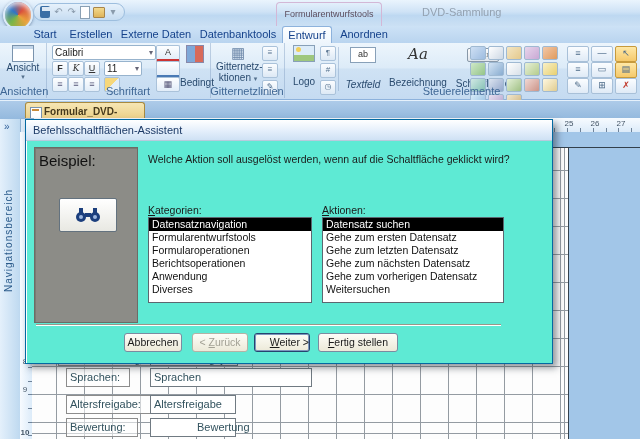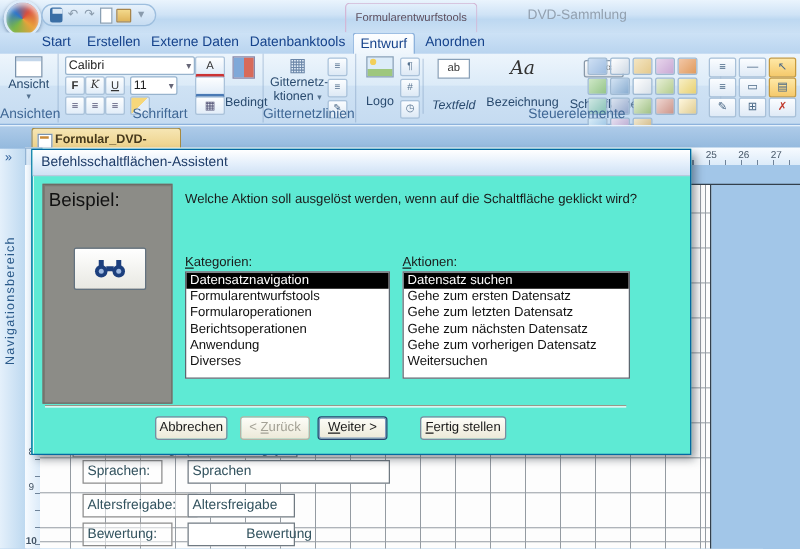--- a/index.html
+++ b/index.html
@@ -110,21 +110,21 @@
     display:flex;align-items:center;justify-content:center;}
   .dlg-text{position:absolute;font-size:10.5px;color:#1a1a1a;}
   .lstlabel{position:absolute;font-size:10.5px;color:#1a1a1a;}
   .lstlabel u{text-decoration:underline;}
   .listbox{position:absolute;background:#fff;border:1px solid #5c6770;overflow:hidden;}
   .li{font-size:10.5px;color:#111;line-height:13px;padding-left:3px;white-space:nowrap;}
   .li.sel{background:#000;color:#fff;}
   .dbtn{position:absolute;height:19px;background:linear-gradient(180deg,#fdfdf8,#ece9d8);
     border:1px solid #7b8ba0;border-radius:3px;font-size:10.5px;color:#1a1a1a;
     text-align:center;line-height:17px;box-sizing:border-box;}
-  .dbtn.default{border:1px solid #26436e;box-shadow:0 0 0 1px #7c97bd inset;}
+  .dbtn.default{border:1px solid #26436e;box-shadow:0 0 0 1px #7c97bd inset;text-align:right;}
   .dbtn.disabled{color:#a3a195;border-color:#b5b2a5;}
   #groove{position:absolute;left:10px;top:204px;width:465px;height:0;
     border-top:1px solid #9a9889;border-bottom:1px solid #fff;}
 
   .binos{width:28px;height:16px;}
 </style>
 </head>
 <body>
 
 <div class="abs" id="titlebar">
@@ -343,15 +343,15 @@
       <div class="li">Gehe zum nächsten Datensatz</div>
       <div class="li">Gehe zum vorherigen Datensatz</div>
       <div class="li">Weitersuchen</div>
     </div>
 
     <div id="groove"></div>
 
     <div class="dbtn" style="left:98px;top:213px;width:58px;">Abbrechen</div>
     <div class="dbtn disabled" style="left:166px;top:213px;width:56px;"><span>&lt; </span><u>Z</u><span>urück</span></div>
     <div class="dbtn default" style="left:228px;top:213px;width:56px;"><u>W</u><span>eiter &gt;</span></div>
-    <div class="dbtn" style="left:310px;top:213px;width:69px;"><u>F</u><span>ertig stellen</span></div>
+    <div class="dbtn" style="left:292px;top:213px;width:80px;"><u>F</u><span>ertig stellen</span></div>
   </div>
 </div>
 
 </body></html>

